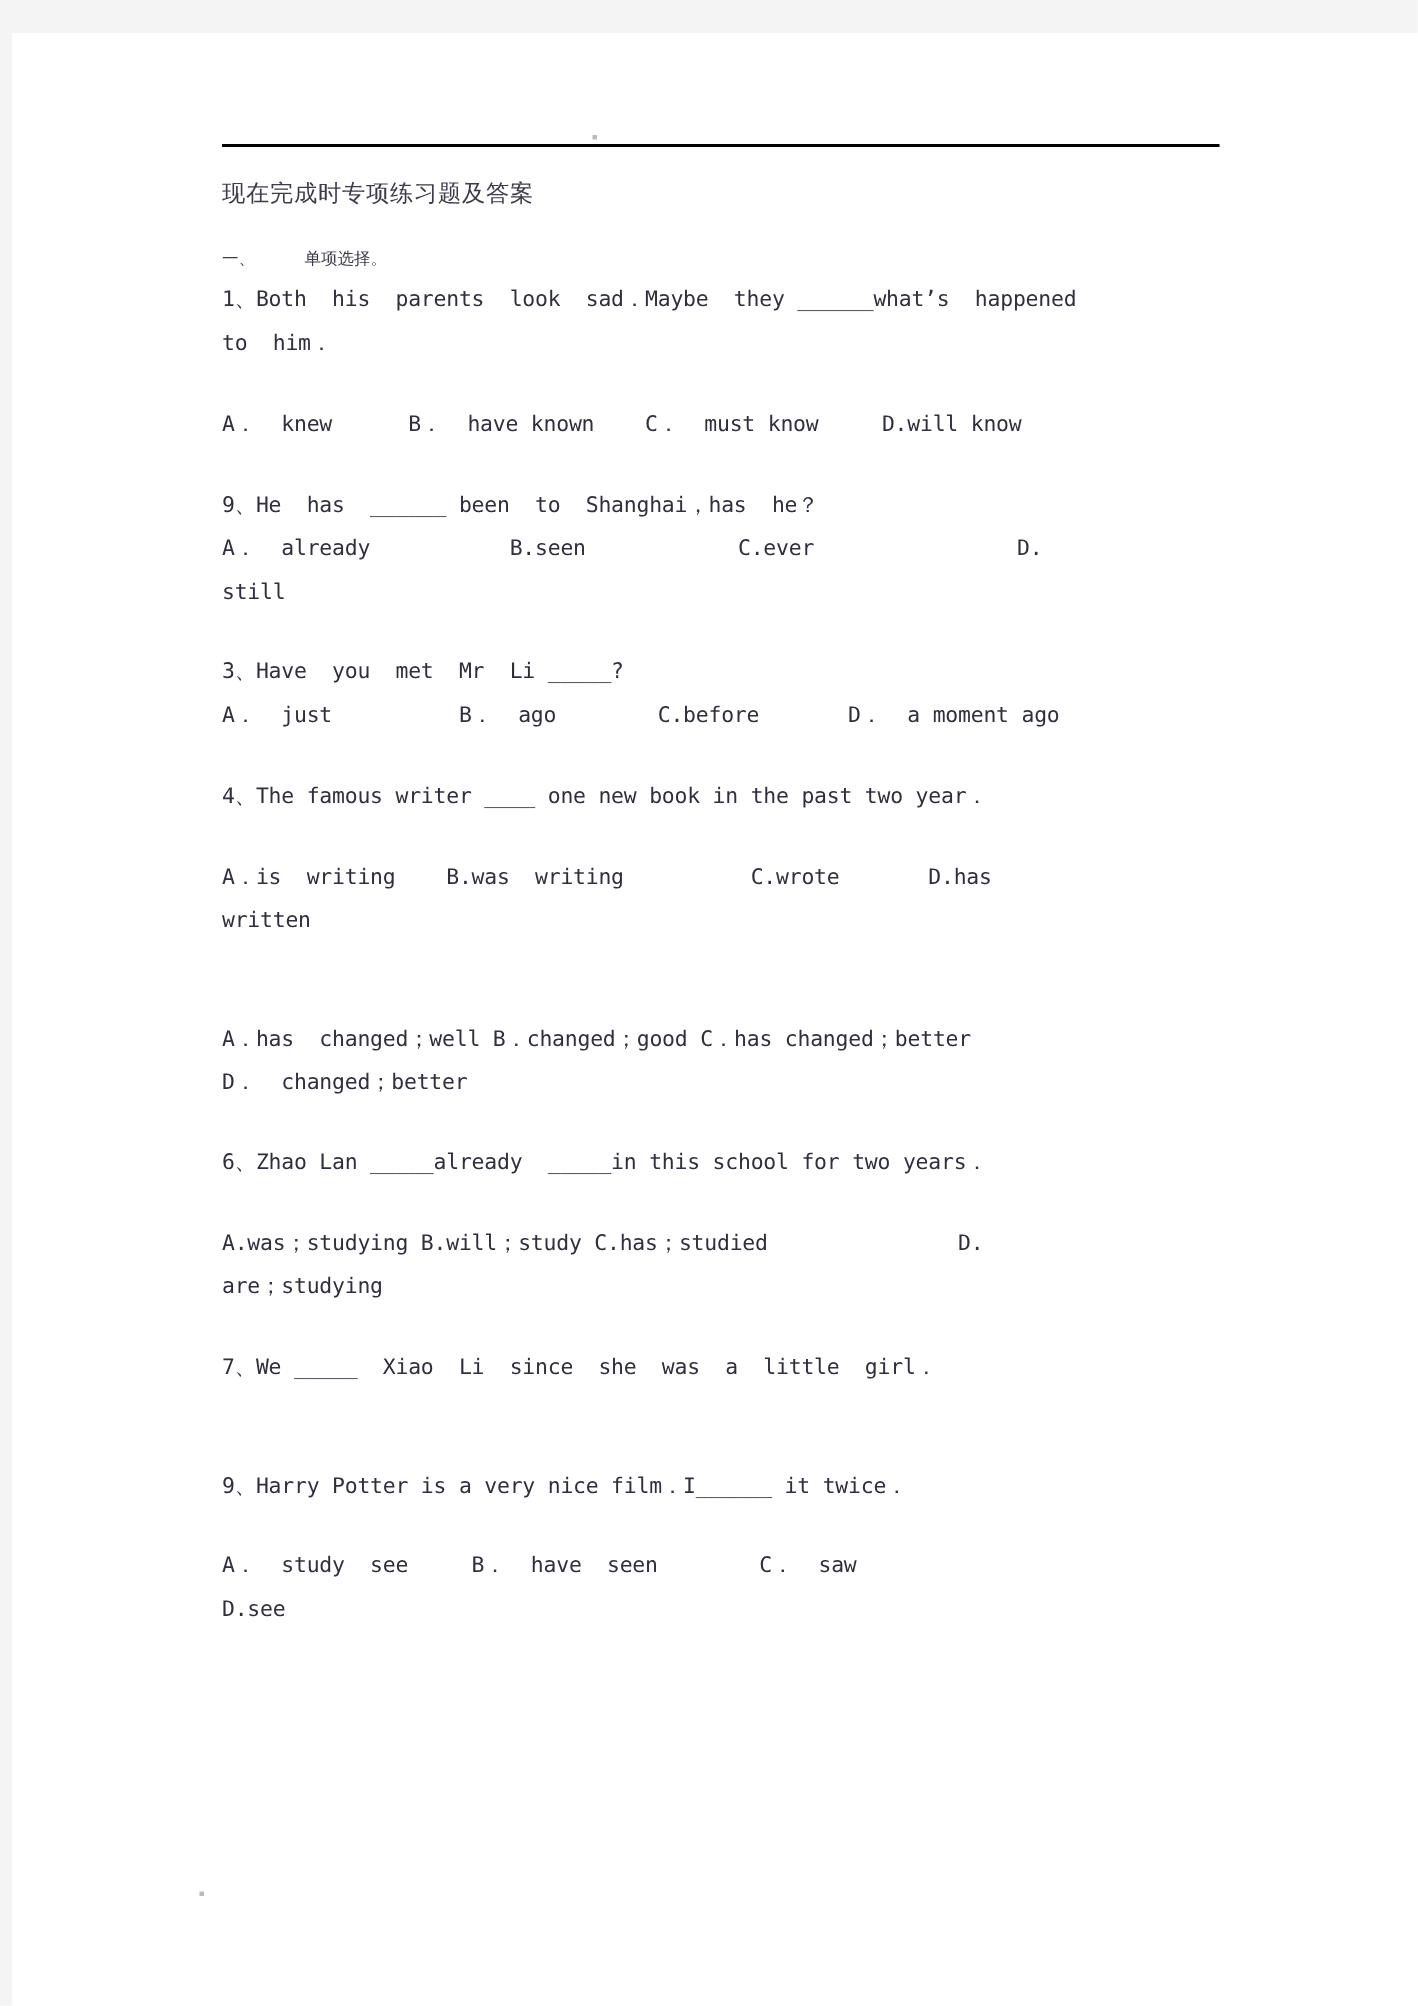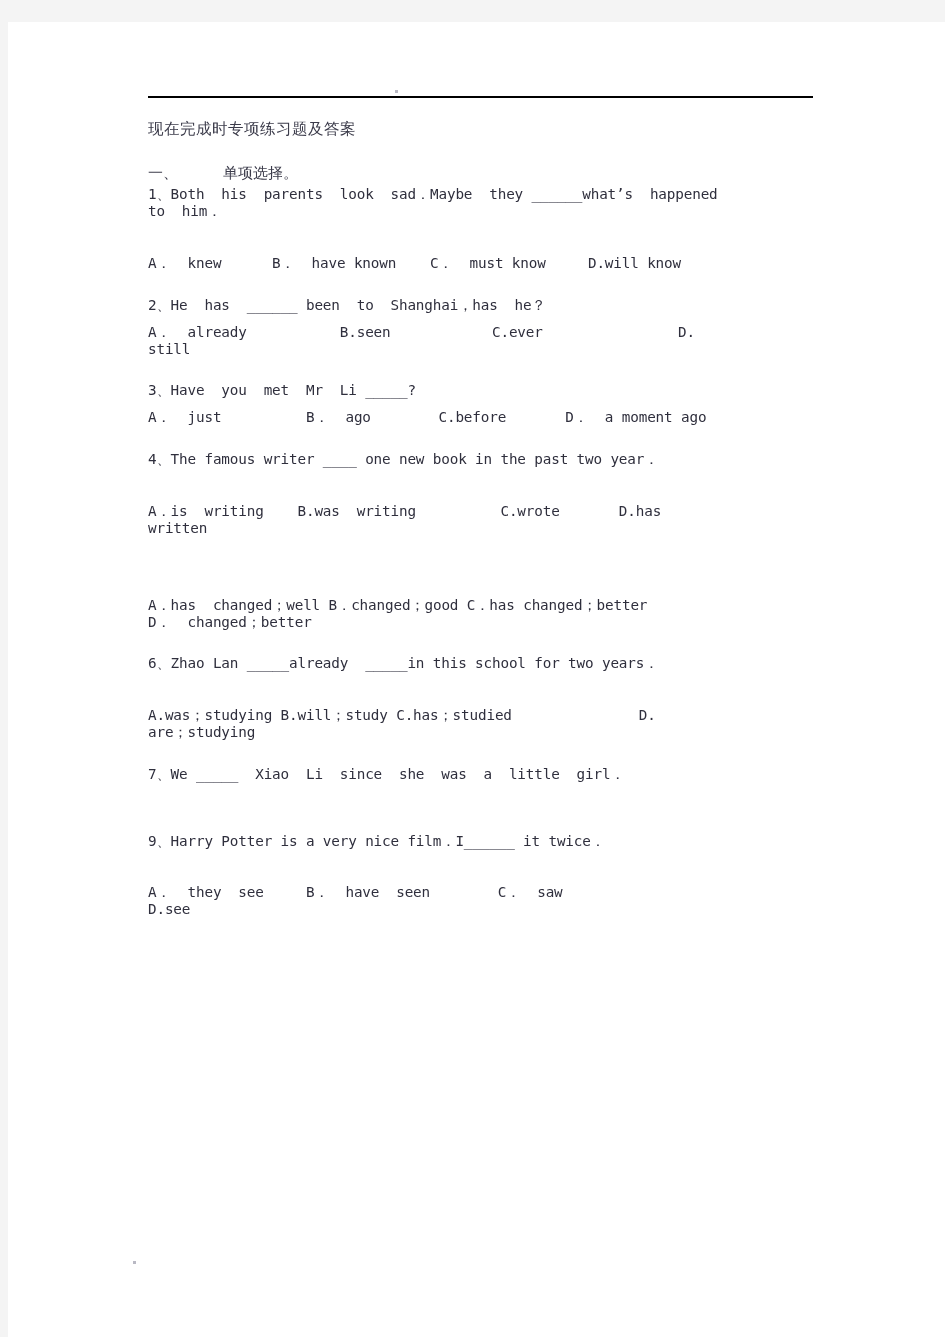--- a/index.html
+++ b/index.html
@@ -69,42 +69,42 @@
     font-size: 15.5px;
     line-height: 22px;
     color: #3b3b4a;
     letter-spacing: 0.5px;
     margin: 0 0 22px 0;
     white-space: pre;
   }
 
   .section-heading {
     font-family: "DejaVu Serif", "Liberation Serif", serif;
-    font-size: 15px;
+    font-size: 11px;
     line-height: 22px;
     color: #3b3b4a;
     margin: 0 0 2px 0;
     white-space: pre;
   }
 
   
   .qline {
     font-family: "DejaVu Sans Mono", "Liberation Mono", monospace;
     font-size: 14.3px;
-    line-height: 17px;
+    line-height: 29px;
     color: #2f2f3d;
     white-space: pre-wrap;
     word-break: normal;
     margin: 0;
     letter-spacing: -0.15px;
   }
   .q-block { margin: 0 0 0 0; }
   .spacer { height: 24.8px; }
   .stem { margin-bottom: 0; }
-  .options { margin-top: 10px; }
+  .options { margin-top: 0; }
 </style>
 </head>
 <body>
 
 <div id="page-top-band"></div>
 <div id="page-left-band"></div>
 
 <div id="page">
 
   <div id="header-rule"></div>
@@ -120,21 +120,21 @@
     <div class="q-block">
       <div class="qline stem">1、Both  his  parents  look  sad．Maybe  they ______what’s  happened
 to  him．</div>
       <div class="spacer"></div>
       <div class="qline options">A．  knew      B．  have known    C．  must know     D.will know</div>
     </div>
 
     <div class="spacer"></div>
 
     <div class="q-block">
-      <div class="qline stem">2、He  has  ______ been  to  Shanghai，has  he？</div>
+      <div class="qline stem">9、He  has  ______ been  to  Shanghai，has  he？</div>
       <div class="qline options">A．  already           B.seen            C.ever                D.
 still</div>
     </div>
 
     <div class="spacer"></div>
 
     <div class="q-block">
       <div class="qline stem">3、Have  you  met  Mr  Li _____?</div>
       <div class="qline options">A．  just          B．  ago        C.before       D．  a moment ago</div>
     </div>
@@ -170,21 +170,21 @@
     <div class="q-block">
       <div class="qline stem">7、We _____  Xiao  Li  since  she  was  a  little  girl．</div>
       <div class="spacer"></div>
     </div>
 
     <div class="spacer"></div>
 
     <div class="q-block">
       <div class="qline stem">9、Harry Potter is a very nice film．I______ it twice．</div>
       <div class="spacer"></div>
-      <div class="qline options">A．  they  see     B．  have  seen        C．  saw
+      <div class="qline options">A．  study  see     B．  have  seen        C．  saw
 D.see</div>
     </div>
 
     <div class="spacer"></div>
 
 
   </div>
 </div>
 
 </body></html>

